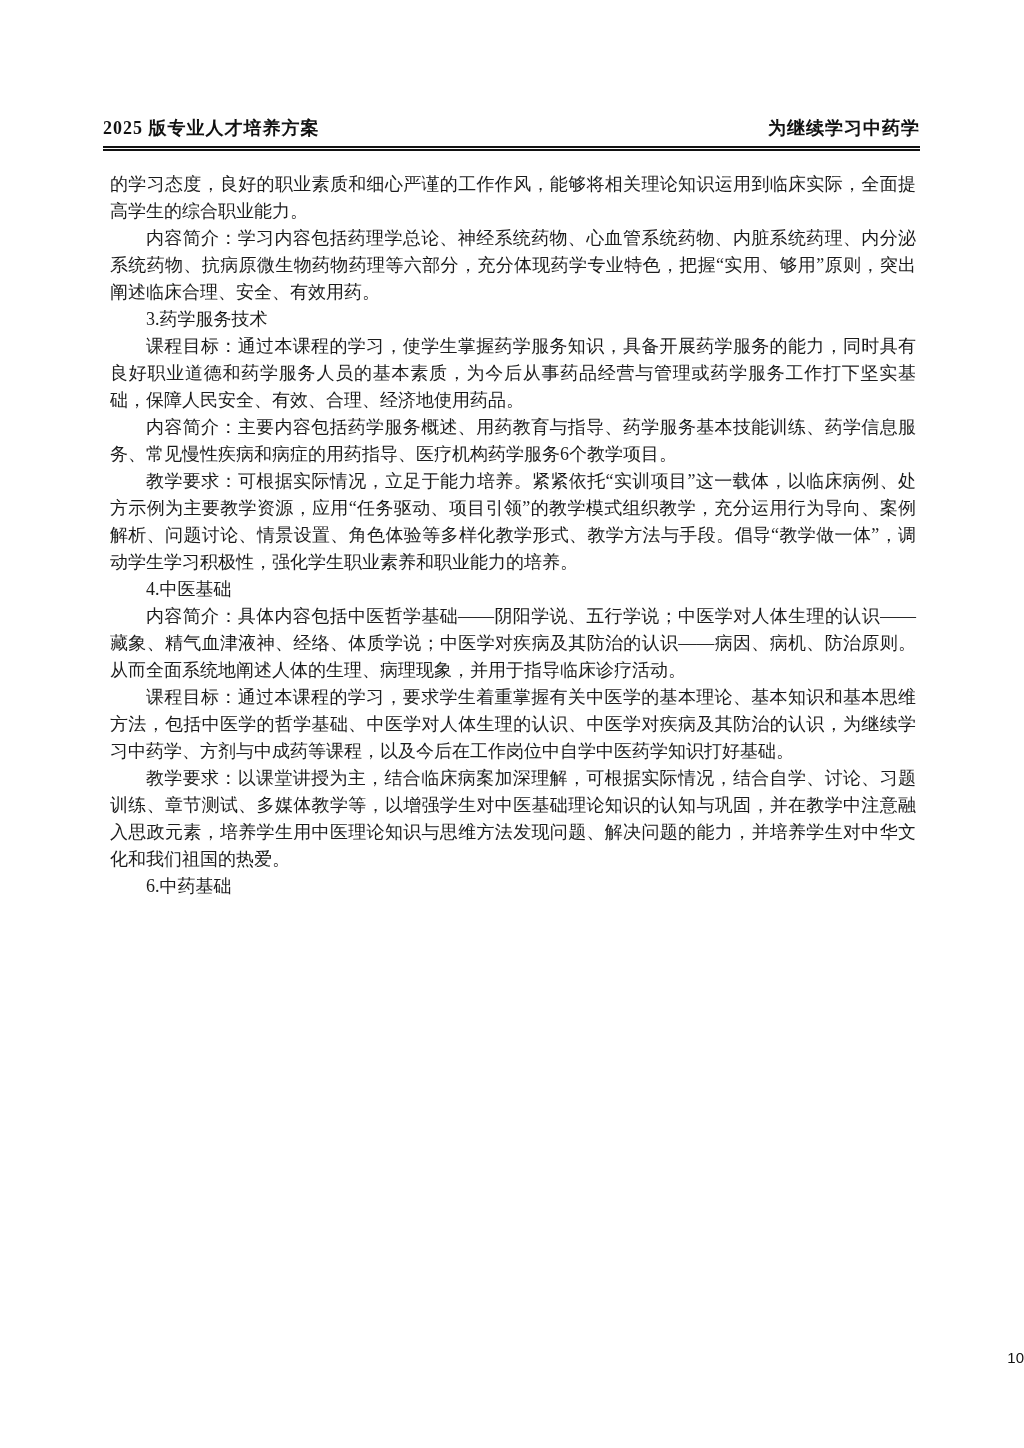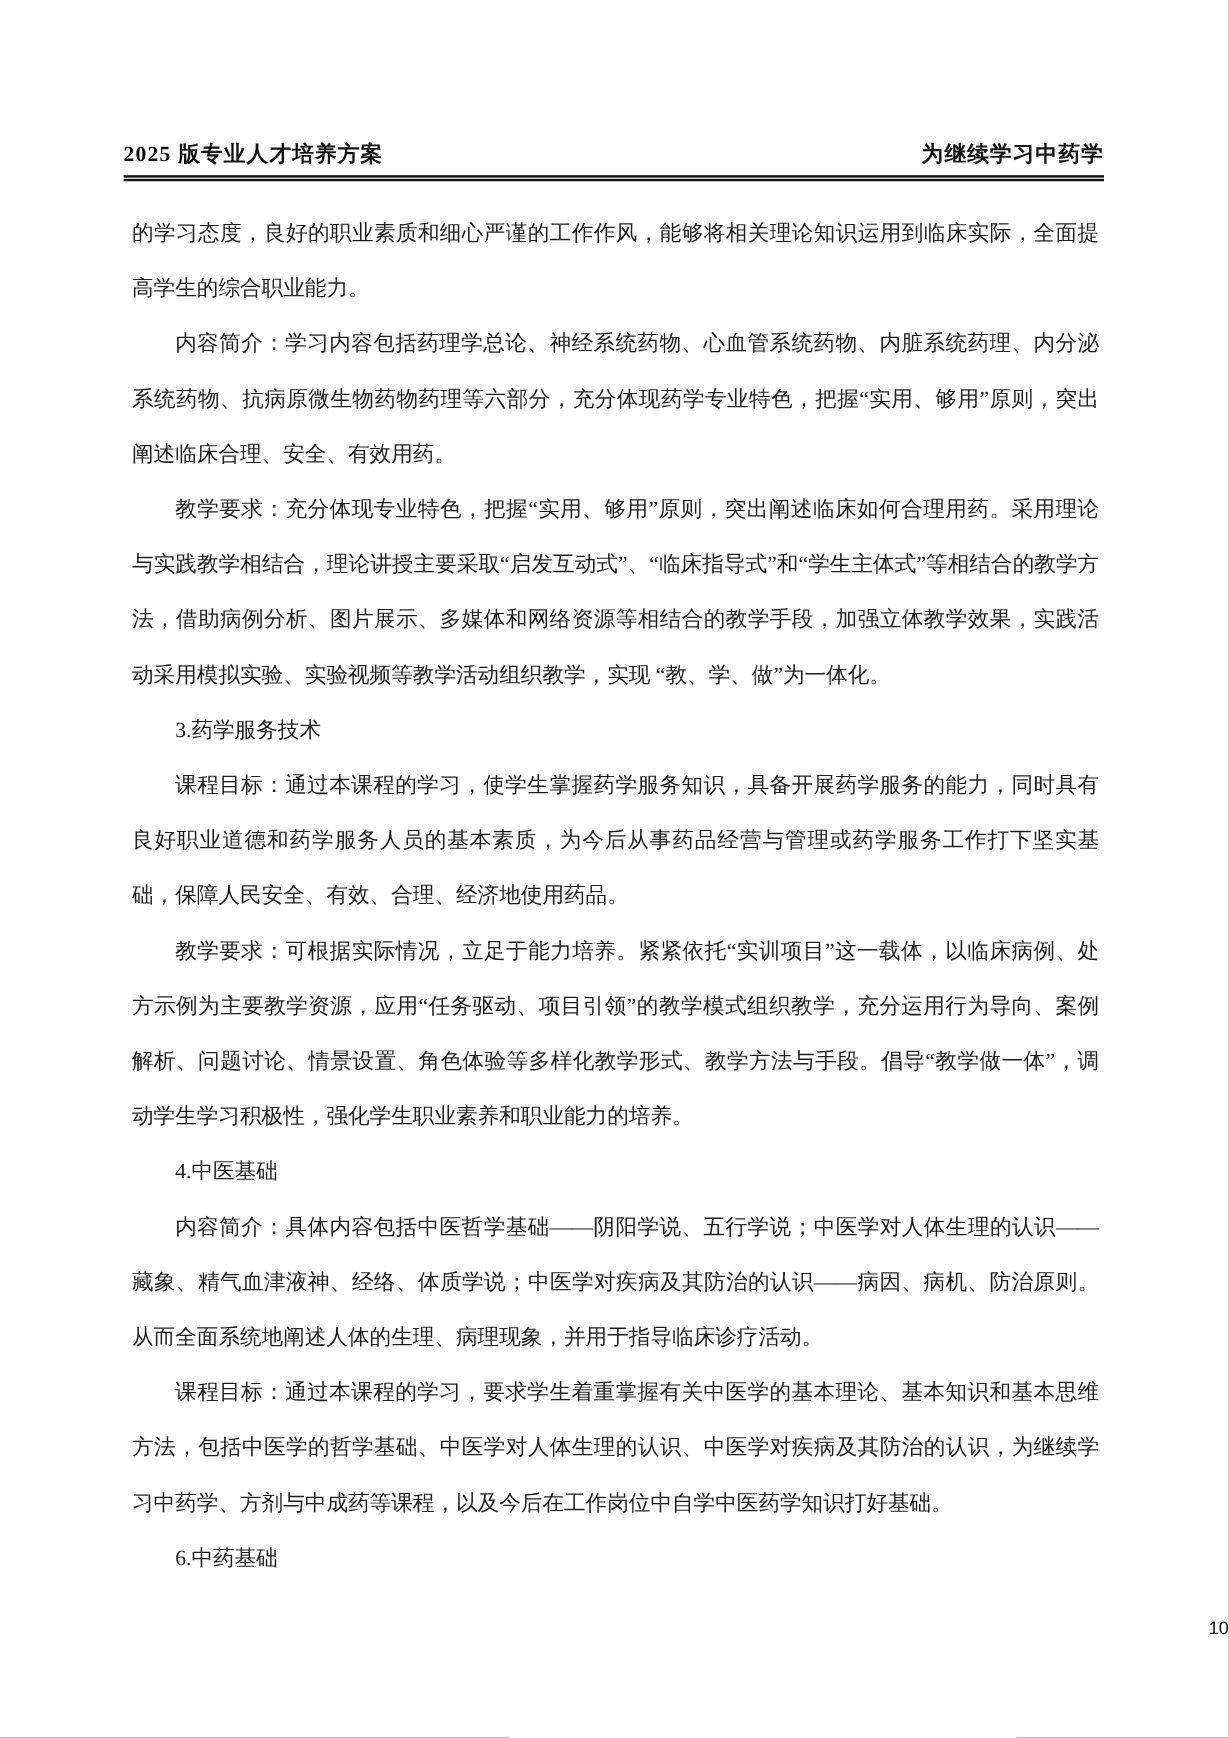--- a/index.html
+++ b/index.html
@@ -29,21 +29,21 @@
     font-weight: bold;
     letter-spacing: 1px;
     color: #111;
   }
   .body-text {
     position: absolute;
     left: 110px;
     width: 806px;
     top: 171px;
     font-size: 18px;
-    line-height: 46px;
+    line-height: 27px;
     text-align: justify;
     text-justify: inter-ideograph;
   }
   .body-text p {
     margin: 0;
     padding: 0;
     text-indent: 2em;
   }
   .body-text p.no-indent { text-indent: 0; }
   .body-text b { font-weight: normal; }
@@ -64,27 +64,28 @@
 <div class="page">
 
   <div class="header">
     <span class="h-left">2025 版专业人才培养方案</span>
     <span class="h-right">为继续学习中药学</span>
   </div>
 
   <div class="body-text" id="document-body">
       <p class="no-indent">的学习态度，良好的职业素质和细心严谨的工作作风，能够将相关理论知识运用到临床实际，全面提高学生的综合职业能力。</p>
       <p><b>内容简介：</b><span>学习内容包括药理学总论、神经系统药物、心血管系统药物、内脏系统药理、内分泌系统药物、抗病原微生物药物药理等六部分，充分体现药学专业特色，把握“实用、够用”原则，突出阐述临床合理、安全、有效用药。</span></p>
-      <p><b>教学要求：</b><span>充分体现专业特色，把握“实用、够用”原则，突出阐述临床如何合理用药。采用理论与实践教学相结合，理论讲授主要采取“启发互动式”、“临床指导式”和“学生主体式”等相结合的教学方法，借助病例分析、图片展示、多媒体和网络资源等相结合的教学手段，加强立体教学效果，实践活动采用模拟实验、实验视频等教学活动组织教学，实现 “教、学、做”为一体化。</span></p>
       <p>3.药学服务技术</p>
       <p><b>课程目标：</b><span>通过本课程的学习，使学生掌握药学服务知识，具备开展药学服务的能力，同时具有良好职业道德和药学服务人员的基本素质，为今后从事药品经营与管理或药学服务工作打下坚实基础，保障人民安全、有效、合理、经济地使用药品。</span></p>
+      <p><b>内容简介：</b><span>主要内容包括药学服务概述、用药教育与指导、药学服务基本技能训练、药学信息服务、常见慢性疾病和病症的用药指导、医疗机构药学服务6个教学项目。</span></p>
       <p><b>教学要求：</b><span>可根据实际情况，立足于能力培养。紧紧依托“实训项目”这一载体，以临床病例、处方示例为主要教学资源，应用“任务驱动、项目引领”的教学模式组织教学，充分运用行为导向、案例解析、问题讨论、情景设置、角色体验等多样化教学形式、教学方法与手段。倡导“教学做一体”，调动学生学习积极性，强化学生职业素养和职业能力的培养。</span></p>
       <p>4.中医基础</p>
       <p><b>内容简介：</b><span>具体内容包括中医哲学基础——阴阳学说、五行学说；中医学对人体生理的认识——藏象、精气血津液神、经络、体质学说；中医学对疾病及其防治的认识——病因、病机、防治原则。从而全面系统地阐述人体的生理、病理现象，并用于指导临床诊疗活动。</span></p>
       <p><b>课程目标：</b><span>通过本课程的学习，要求学生着重掌握有关中医学的基本理论、基本知识和基本思维方法，包括中医学的哲学基础、中医学对人体生理的认识、中医学对疾病及其防治的认识，为继续学习中药学、方剂与中成药等课程，以及今后在工作岗位中自学中医药学知识打好基础。</span></p>
+      <p><b>教学要求：</b><span>以课堂讲授为主，结合临床病案加深理解，可根据实际情况，结合自学、讨论、习题训练、章节测试、多媒体教学等，以增强学生对中医基础理论知识的认知与巩固，并在教学中注意融入思政元素，培养学生用中医理论知识与思维方法发现问题、解决问题的能力，并培养学生对中华文化和我们祖国的热爱。</span></p>
       <p>6.中药基础</p>
     </div>
 
   <div class="footer">
     <span>10</span>
   </div>
 
 </div>
 
 </body></html>

